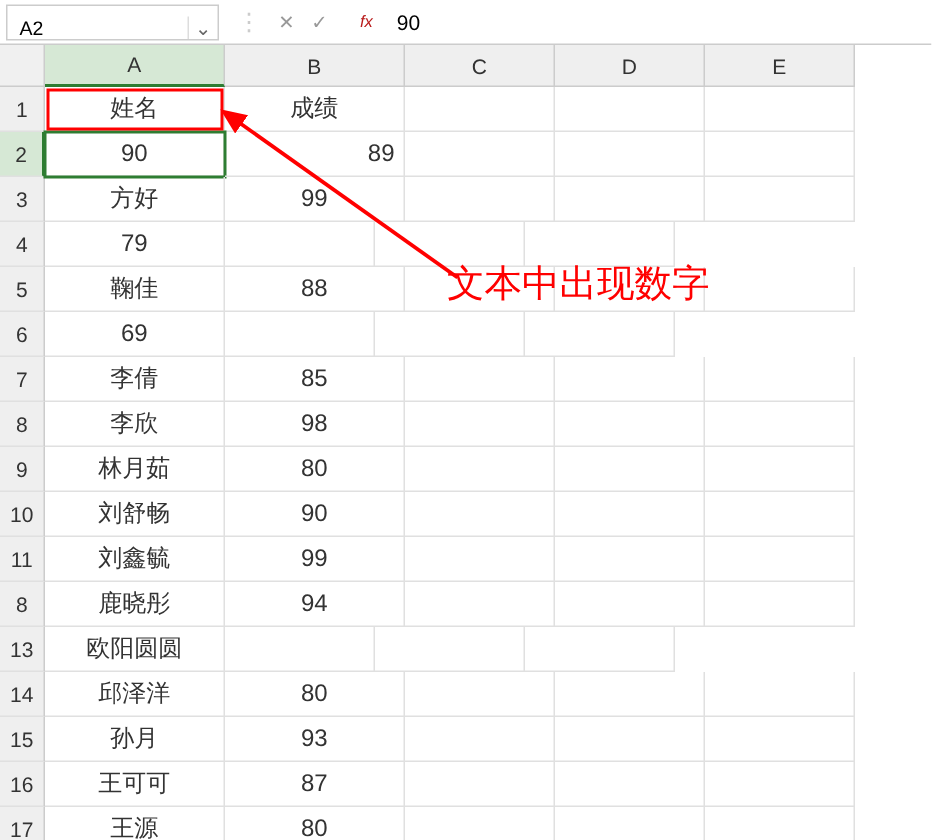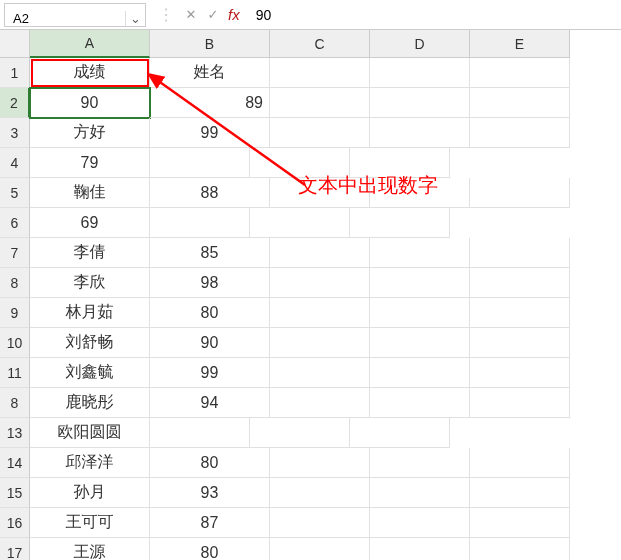--- a/index.html
+++ b/index.html
@@ -50,23 +50,23 @@
       text-align: center;
       color: #888;
       font-size: 13px;
       cursor: default;
     }
     .fb-icon.cancel { color: #999; }
     .fb-icon.confirm { color: #999; }
     .fx-label {
       font-style: italic;
       color: #b91c1c;
-      font-size: 15px;
+      font-size: 11px;
       margin-right: 10px;
-      margin-left: 4px;
+      margin-left: 16px;
     }
     .formula-input {
       flex: 1;
       padding-left: 6px;
       font-size: 14px;
     }
     .sheet-area {
       display: flex;
       height: calc(100% - 30px);
     }
@@ -139,21 +139,21 @@
       border: 2px solid #ff0000;
       pointer-events: none;
     }
     .arrow-svg {
       position: absolute;
       pointer-events: none;
     }
     .annotation {
       position: absolute;
       color: #ff0000;
-      font-size: 20px;
+      font-size: 25px;
       pointer-events: none;
     }
   </style>
 </head>
 <body>
 
 <div class="formula-bar">
   <div class="name-box">
     <span class="name-box-text">A2</span>
     <span class="name-box-arrow">⌄</span>
@@ -191,22 +191,22 @@
   <div style="flex:1;">
     <div class="col-headers" id="col-headers">
         <div class="col-header col-A active" style="width: 120px;">A</div>
         <div class="col-header col-B" style="width: 120px;">B</div>
         <div class="col-header col-C" style="width: 100px;">C</div>
         <div class="col-header col-D" style="width: 100px;">D</div>
         <div class="col-header col-E" style="width: 100px;">E</div>
       </div>
     <div class="grid" id="grid">
         <div class="grid-row">
+          <div class="cell col-A center">姓名</div>
           <div class="cell col-B center">成绩</div>
-          <div class="cell col-A center">姓名</div>
           <div class="cell col-C"></div>
           <div class="cell col-D"></div>
           <div class="cell col-E"></div>
         </div>
         <div class="grid-row">
           <div class="cell col-A center selected">90</div>
           <div class="cell col-B right">89</div>
           <div class="cell col-C"></div>
           <div class="cell col-D"></div>
           <div class="cell col-E"></div>

